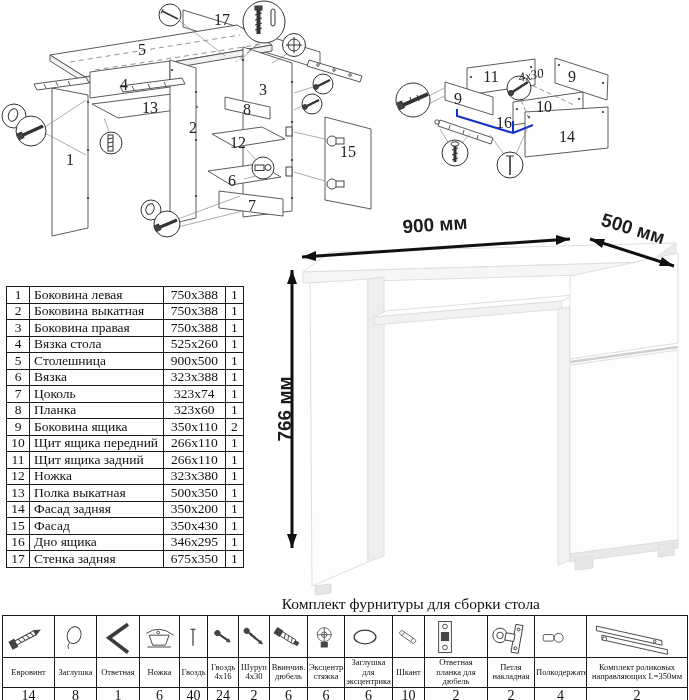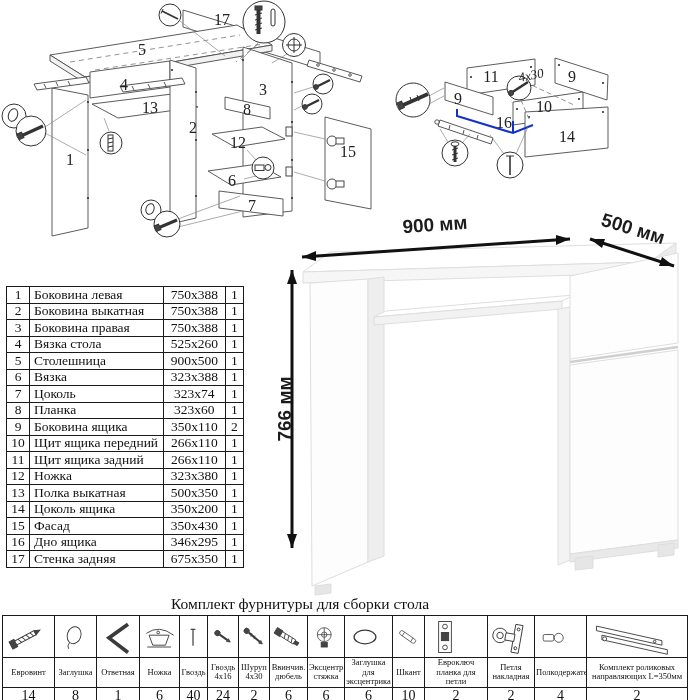--- a/index.html
+++ b/index.html
@@ -44,21 +44,21 @@
   }
   #parts-table td {
     border:1px solid #1a1a1a; height:16.5px; line-height:14px;
     vertical-align:middle; overflow:hidden; white-space:nowrap;
   }
   #parts-table td.c { text-align:center; }
   #parts-table td.n { padding-left:4px; }
   
   #hw-title {
     position:absolute; left:60px; top:595px; width:480px;
-    text-align:center; font-size:15.5px; color:#111;
+    text-align:right; font-size:15.5px; color:#111;
   }
   #hw-table {
     position:absolute; left:2px; top:615px; width:685px;
     border-collapse:collapse; table-layout:fixed;
   }
   #hw-table td { border:1px solid #1a1a1a; text-align:center; vertical-align:middle; overflow:hidden; }
   #hw-table tr.icons td { height:42px; }
   #hw-table tr.names td { height:22px; font-size:8.5px; line-height:9.5px; padding:0 1px; }
   #hw-table tr.qtys td { height:15px; font-size:14px; }
 </style>
@@ -454,21 +454,21 @@
           <td class="c">1</td>
         </tr>
       <tr>
           <td class="c">13</td>
           <td class="n">Полка выкатная</td>
           <td class="c">500x350</td>
           <td class="c">1</td>
         </tr>
       <tr>
           <td class="c">14</td>
-          <td class="n">Цоколь ящика</td>
+          <td class="n">Фасад задняя</td>
           <td class="c">350x200</td>
           <td class="c">1</td>
         </tr>
       <tr>
           <td class="c">15</td>
           <td class="n">Фасад</td>
           <td class="c">350x430</td>
           <td class="c">1</td>
         </tr>
       <tr>
@@ -655,21 +655,21 @@
         <td>Заглушка</td>
         <td>Ответная</td>
         <td>Ножка</td>
         <td>Гвоздь</td>
         <td>Гвоздь 4x16</td>
         <td>Шуруп 4x30</td>
         <td>Ввинчив. дюбель</td>
         <td>Эксцентр. стяжка</td>
         <td>Заглушка для эксцентрика</td>
         <td>Шкант</td>
-        <td>Евроключ планка для петли</td>
+        <td>Ответная планка для дюбель</td>
         <td>Петля накладная</td>
         <td>Полкодержатель</td>
         <td>Комплект роликовых направляющих L=350мм</td>
       </tr>
       <tr class="qtys">
         <td>14</td>
         <td>8</td>
         <td>1</td>
         <td>6</td>
         <td>40</td>

